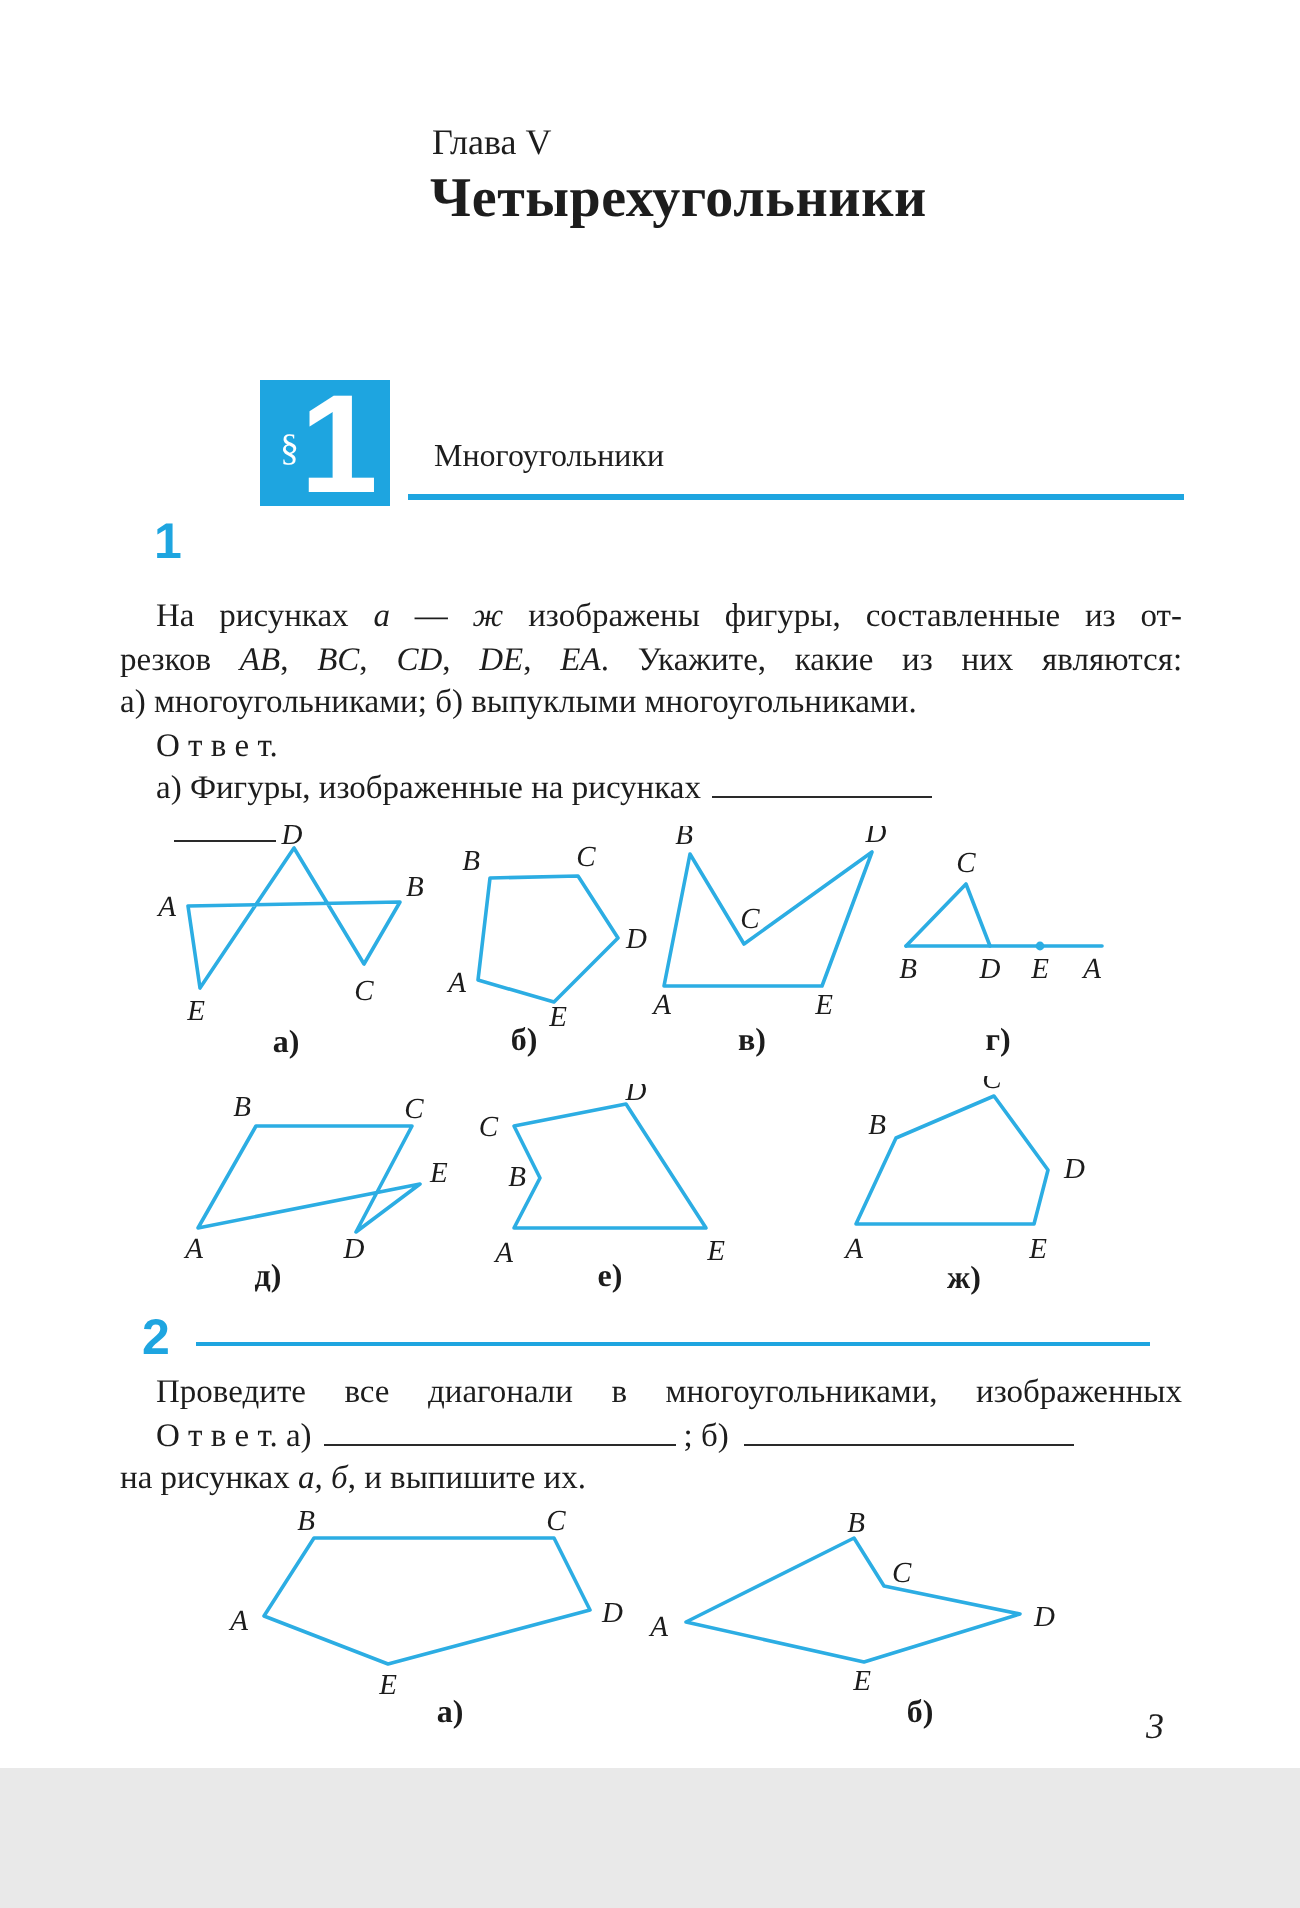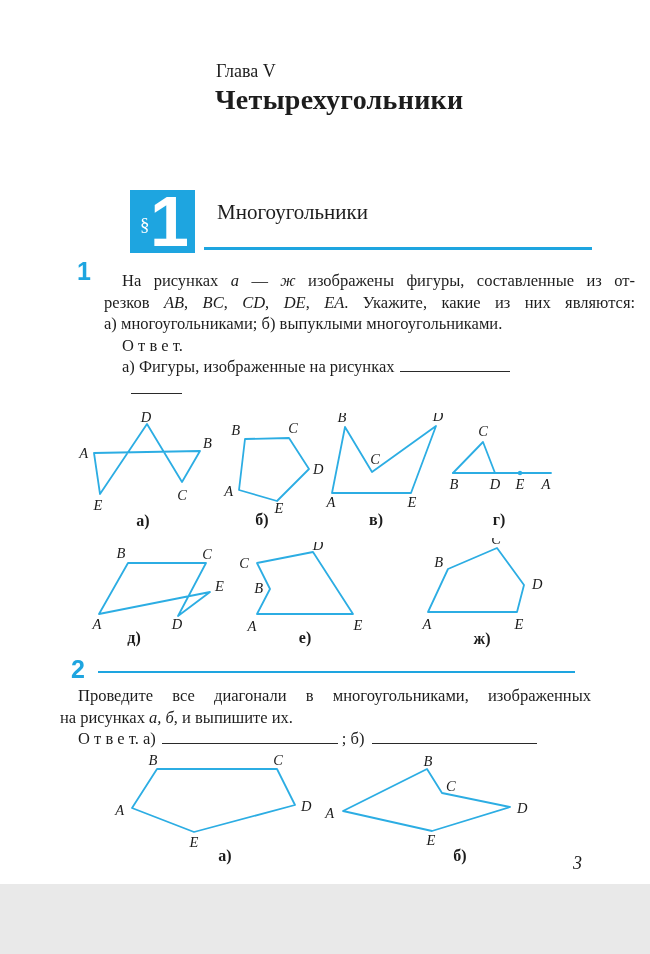--- a/index.html
+++ b/index.html
@@ -5,30 +5,30 @@
   html,body{margin:0;padding:0;background:#e9e9e9;}
   .page{position:relative;width:650px;height:884px;background:#ffffff;
         font-family:"Liberation Serif","DejaVu Serif",serif;color:#1d1d1d;overflow:hidden;}
   .abs{position:absolute;}
   .chapter-label{left:216px;top:61px;font-size:18px;}
   .chapter-title{left:215px;top:84px;font-size:28px;font-weight:700;letter-spacing:.3px;}
   .section-box{left:130px;top:190px;width:65px;height:63px;background:var(--accent);}
   .para-sign{position:absolute;left:10px;top:24px;color:#fff;font-size:19px;}
   .big-num{position:absolute;left:20px;top:-3px;color:#fff;font-size:70px;line-height:1;
            font-family:"Liberation Sans","DejaVu Sans",sans-serif;font-weight:700;}
-  .section-title{left:217px;top:200px;font-size:21px;}
+  .section-title{left:217px;top:220px;font-size:16px;}
   .rule{background:var(--accent);}
   .section-rule{left:204px;top:247px;width:388px;height:3px;}
   .p2-rule{left:98px;top:671px;width:477px;height:2.4px;}
   .prob-num{font-family:"Liberation Sans","DejaVu Sans",sans-serif;font-weight:700;
             color:var(--accent);font-size:25px;line-height:1;}
   #p1num{left:77px;top:259px;}
   #p2num{left:71px;top:657px;}
   .textblock{left:60px;width:531px;font-size:16.5px;}
-  #p1text{top:270px;margin-left:44px;}
+  #p1text{top:297px;}
   #p2text{top:685px;}
   .line{width:531px;line-height:21.5px;min-height:21.5px;box-sizing:border-box;white-space:nowrap;}
   .line.j{white-space:normal;text-align:justify;text-align-last:justify;}
   .line.ind{padding-left:18px;}
   .it{font-style:italic;}
   .blank{display:inline-block;border-bottom:1.4px solid #2a2a2a;height:13px;vertical-align:baseline;}
   .pagenum{left:573px;top:853px;font-size:18px;font-style:italic;}
   .fig{position:absolute;}
   .figpath{fill:none;stroke:var(--figure);stroke-width:1.8;stroke-linejoin:round;stroke-linecap:round;}
   .figdot{fill:var(--figure);}
@@ -126,22 +126,22 @@
         <text x="112" y="51" text-anchor="start">D</text>
         <text x="99" y="91" text-anchor="middle">E</text>
         <text x="62" y="106" text-anchor="middle" class="cap">ж)</text>
       </svg></div>
 
   <div class="abs prob-num" id="p2num">2</div>
   <div class="abs rule p2-rule"></div>
 
   <div class="abs textblock" id="p2text">
     <div class="line j ind"><span>Проведите все диагонали в многоугольниками, изображенных</span></div>
+    <div class="line ind"><span>О т в е т. а)</span><span class="blank" style="width:176px;margin-left:6px"></span><span style="margin-left:4px">; б)</span><span class="blank" style="width:165px;margin-left:8px"></span></div>
     <div class="line"><span>на рисунках </span><span class="it">а, б</span><span>, и выпишите их.</span></div>
-    <div class="line ind"><span>О т в е т. а)</span><span class="blank" style="width:176px;margin-left:6px"></span><span style="margin-left:4px">; б)</span><span class="blank" style="width:165px;margin-left:8px"></span></div>
   </div>
 
   <div class="fig" style="left: 110px; top: 755px;"><svg width="205" height="112" viewBox="0 0 205 112">
         <polygon points="22,53 47,14 167,14 185,50 84,77" class="figpath"></polygon>
         <text x="14" y="60" text-anchor="end">A</text>
         <text x="43" y="10" text-anchor="middle">B</text>
         <text x="168" y="10" text-anchor="middle">C</text>
         <text x="191" y="56" text-anchor="start">D</text>
         <text x="84" y="92" text-anchor="middle">E</text>
         <text x="115" y="106" text-anchor="middle" class="cap">а)</text>

